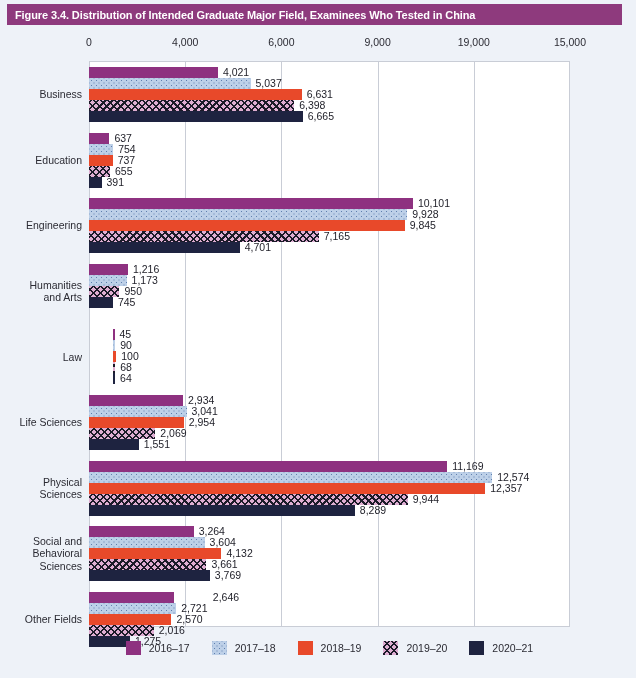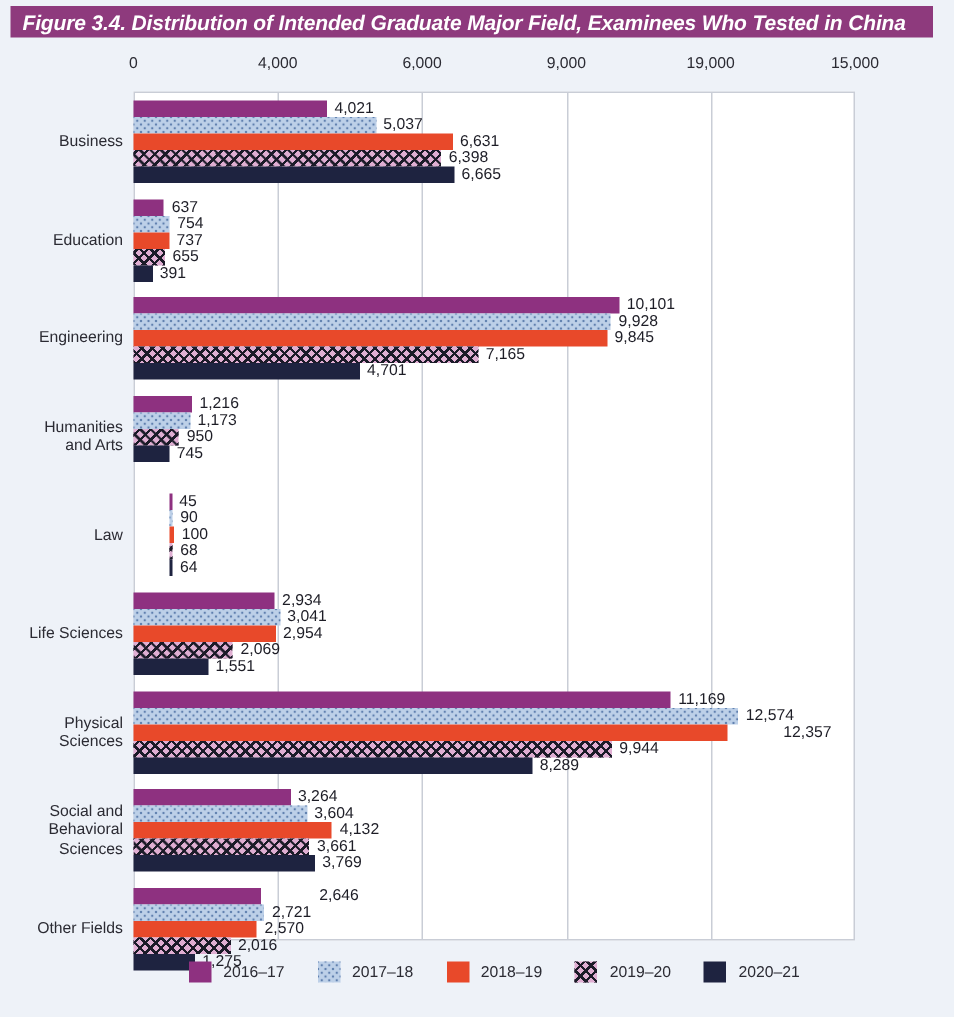--- a/index.html
+++ b/index.html
@@ -11,22 +11,22 @@
   }
   #root{position:relative;width:636px;height:678px;background:#eef2f8;box-sizing:border-box;}
 
   
   .titlebar{
     position:absolute;left:7px;top:4px;width:615px;height:21px;
     background:#8e3a7d;
     display:flex;align-items:center;
   }
   .titlebar .t{
-    color:#ffffff;font-size:14px;font-weight:bold;
-    padding-left:8px;letter-spacing:-0.1px;white-space:nowrap;font-style:italic;
+    color:#ffffff;font-size:11px;font-weight:bold;
+    padding-left:8px;letter-spacing:-0.1px;white-space:nowrap;
   }
 
   
   .xaxis{position:absolute;left:0;top:36px;width:636px;height:18px;}
   .xtick{
     position:absolute;top:0;transform:translateX(-50%);
     font-size:10.5px;color:#2b2b33;white-space:nowrap;
   }
 
   
@@ -279,21 +279,21 @@
           <div class="barrow">
             <div class="bar s0" title="2016–17 — Physical Sciences: 11,169" style="width: 358.153px;"></div>
             <div class="val" style="left: 363.153px;">11,169</div>
           </div>
           <div class="barrow">
             <div class="bar s1" title="2017–18 — Physical Sciences: 12,574" style="width: 403.206px;"></div>
             <div class="val" style="left: 408.206px;">12,574</div>
           </div>
           <div class="barrow">
             <div class="bar s2" title="2018–19 — Physical Sciences: 12,357" style="width: 396.248px;"></div>
-            <div class="val" style="left: 401.248px; margin-left: 32px;">12,357</div>
+            <div class="val" style="left: 401.248px;">12,357</div>
           </div>
           <div class="barrow">
             <div class="bar s3" title="2019–20 — Physical Sciences: 9,944" style="width: 318.871px;"></div>
             <div class="val" style="left: 323.871px;">9,944</div>
           </div>
           <div class="barrow">
             <div class="bar s4" title="2020–21 — Physical Sciences: 8,289" style="width: 265.801px;"></div>
             <div class="val" style="left: 270.801px;">8,289</div>
           </div>
         </div>

